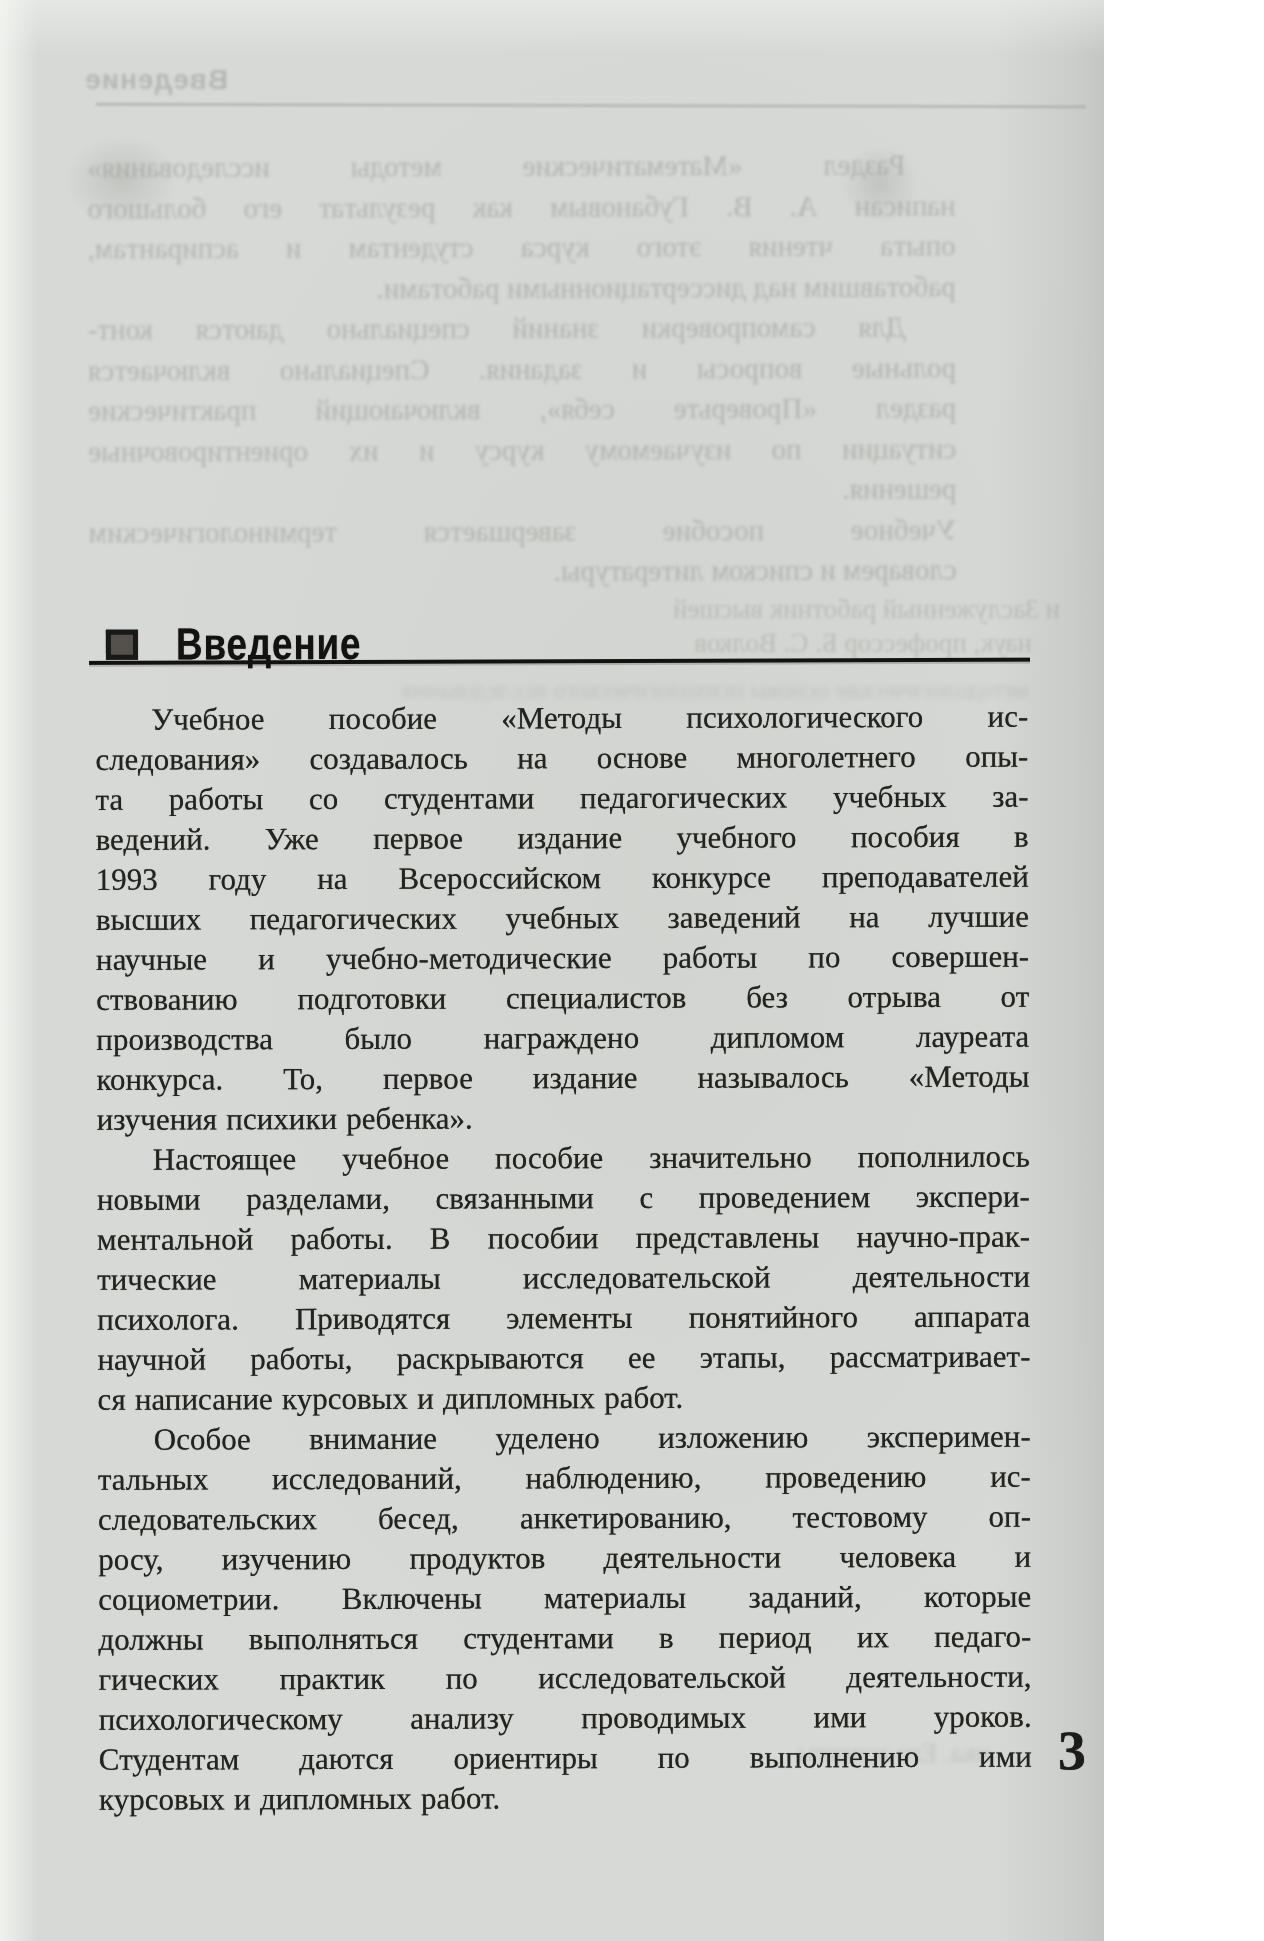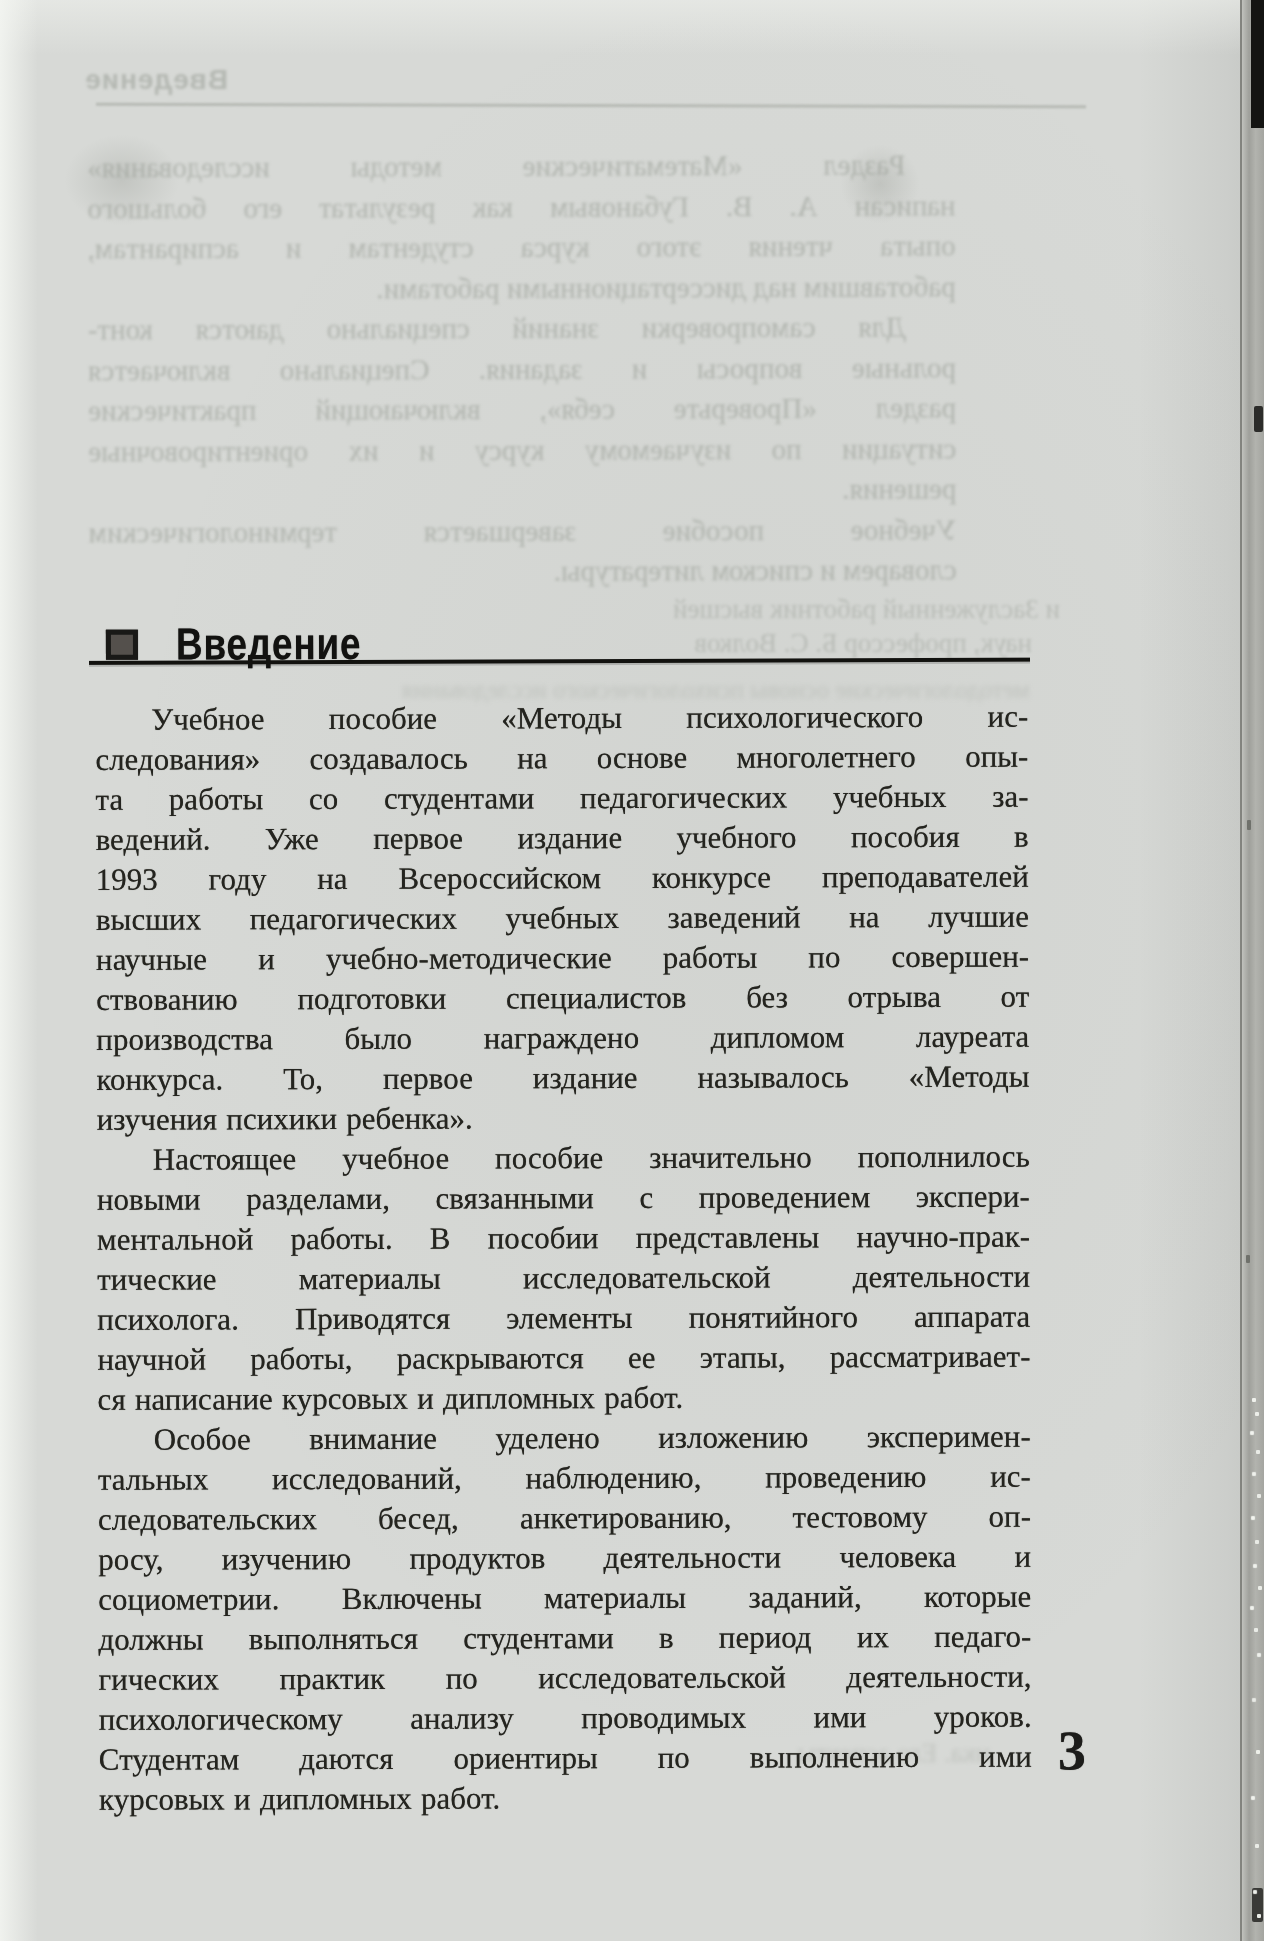--- a/index.html
+++ b/index.html
@@ -1,18 +1,18 @@
 <!DOCTYPE html>
 <html><head>
 <meta charset="utf-8">
 <style>
   html,body{margin:0;padding:0;background:#ffffff;}
   #scan{
     position:relative;
-    width:1264px;height:1941px;
+    width:1104px;height:1941px;
     overflow:hidden;
     font-family:"Liberation Serif", serif;
     background:
       linear-gradient(to right, rgba(244,246,242,.85) 0px, rgba(244,246,242,0) 38px),
       linear-gradient(to bottom, rgba(238,240,236,.6) 0px, rgba(238,240,236,0) 55px),
       linear-gradient(to right, rgba(0,0,0,0) 90%, rgba(60,62,58,.07) 97%, rgba(60,62,58,.12) 100%),
       radial-gradient(ellipse at 60% 45%, rgba(110,115,105,.05), rgba(0,0,0,0) 60%),
       #d7d9d6;
   }
   

